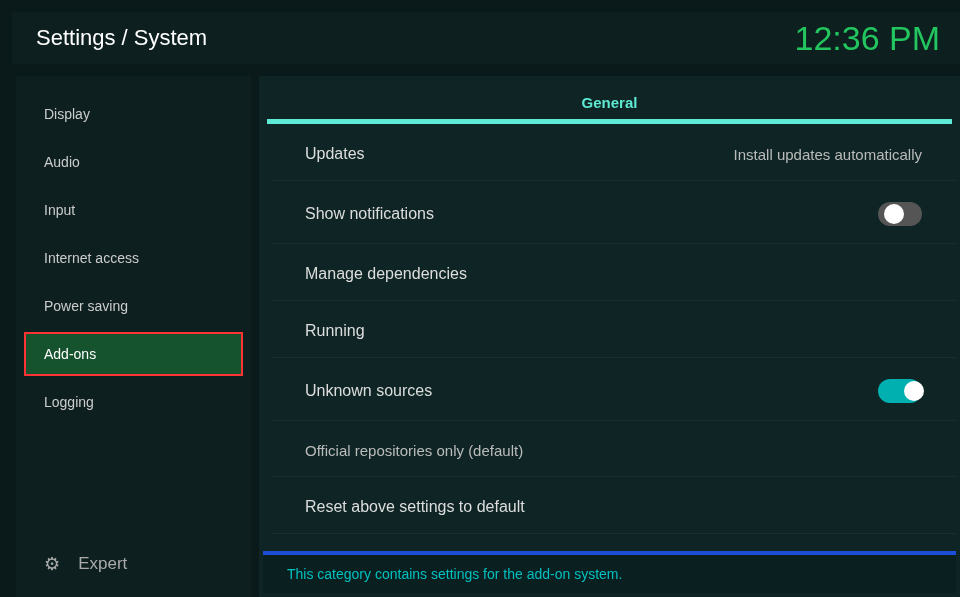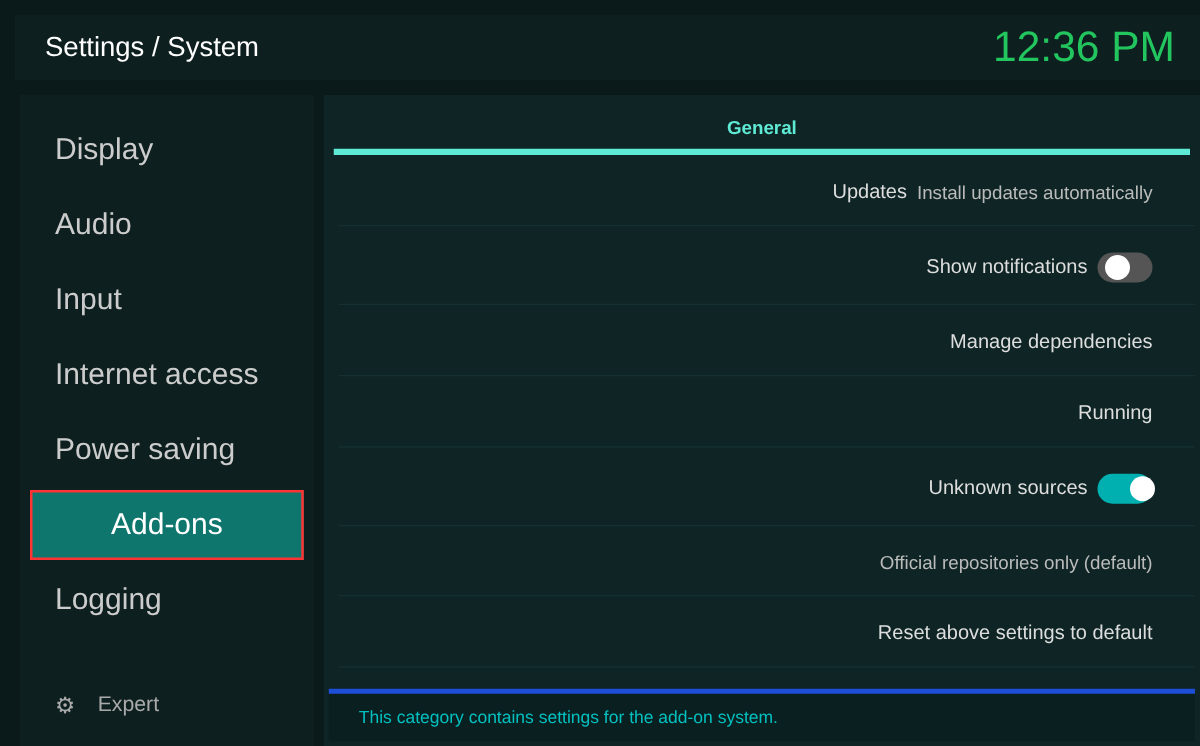--- a/index.html
+++ b/index.html
@@ -44,30 +44,29 @@
     
     .sidebar {
       width: 235px;
       background: #0d1f1f;
       display: flex;
       flex-direction: column;
       padding-top: 8px;
     }
     .sidebar-item {
       padding: 14px 20px;
-      font-size: 24px;
+      font-size: 14px;
       color: #cccccc;
       cursor: pointer;
     }
     .sidebar-item.active {
-      background: #0f766e;
+      background: #14532d;
       color: #ffffff;
       outline: 2px solid #ff3333;
       outline-offset: -2px;
-      text-align: center;
     }
     .sidebar-footer {
       margin-top: auto;
       padding: 14px 20px;
       display: flex;
       align-items: center;
       gap: 10px;
       font-size: 17px;
       color: #aaaaaa;
     }
@@ -96,21 +95,21 @@
       color: #5eead4;
       border-bottom: 5px solid #5eead4;
     }
 
     
     .settings-list {
       width: 100%;
     }
     .setting-row {
       display: flex;
-      justify-content: flex-end;
+      justify-content: space-between;
       align-items: center;
       padding: 13px 30px;
       border-bottom: 1px solid #143030;
       min-height: 46px;
     }
     .setting-label {
       font-size: 16px;
       color: #dddddd;
     }
     .setting-value {

